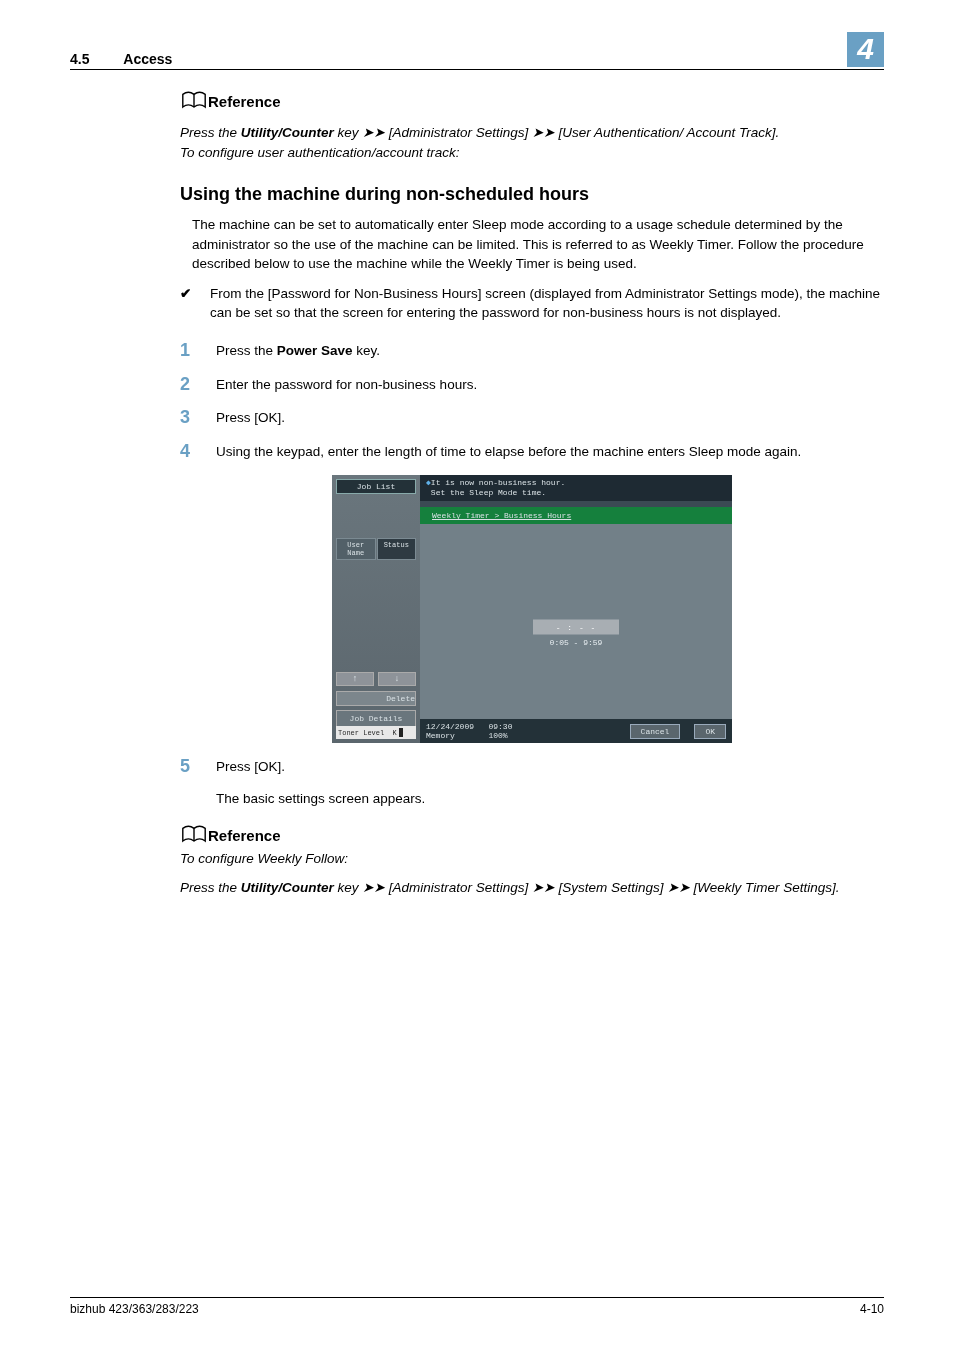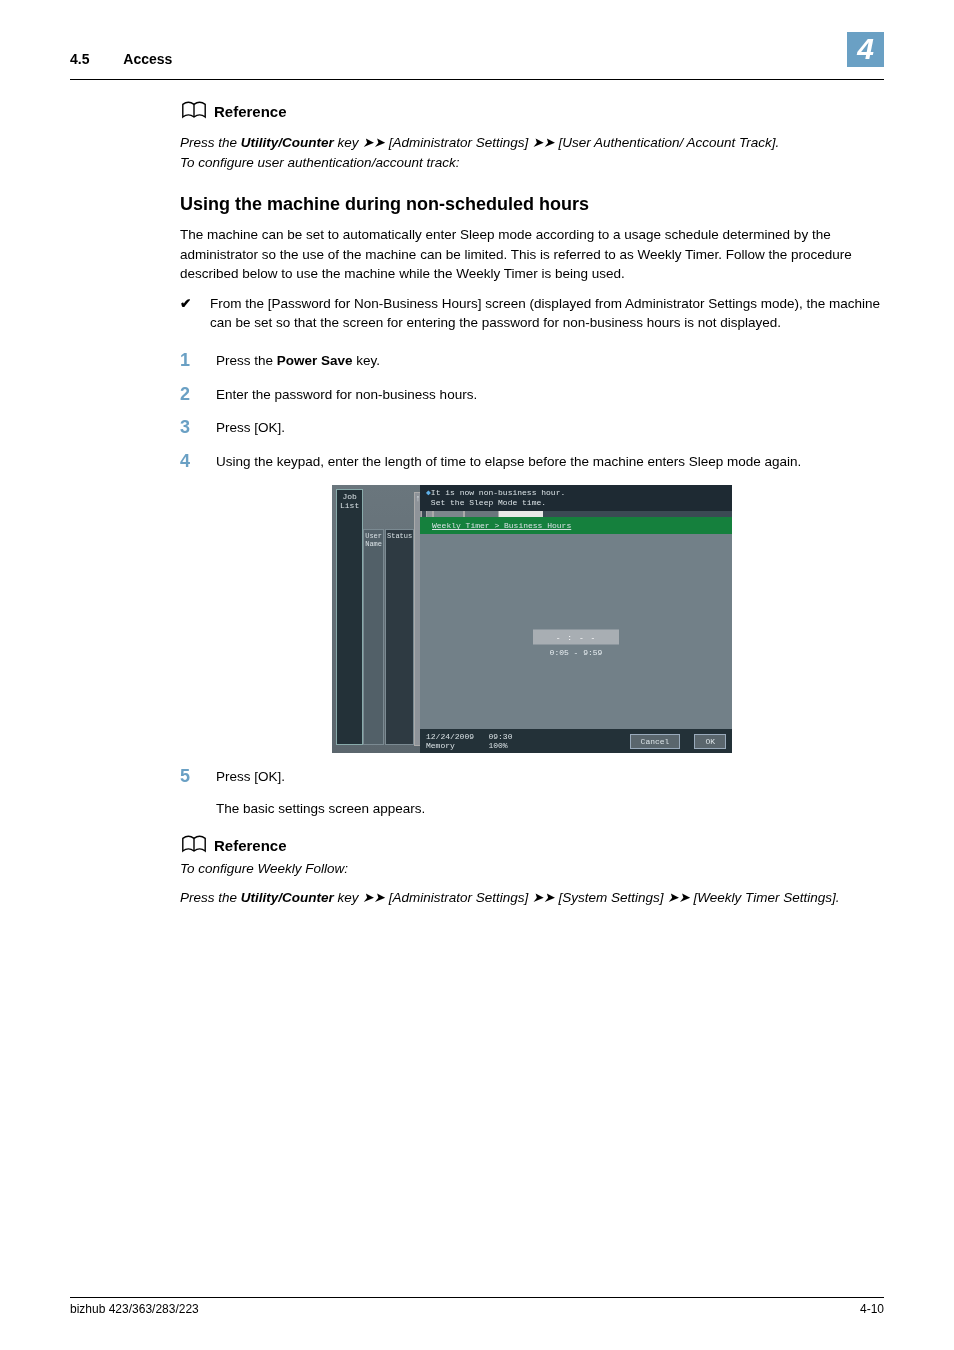--- a/index.html
+++ b/index.html
@@ -1,44 +1,44 @@
 <!DOCTYPE html>
 <html><head>
 <meta charset="utf-8">
 <style>
   * { box-sizing: border-box; margin: 0; padding: 0; }
   html, body { width: 954px; height: 1350px; background: #fff; font-family: Arial, Helvetica, sans-serif; color: #000; }
   .page { position: relative; width: 954px; height: 1350px; padding: 32px 70px 40px 70px; }
-  .header { display: flex; justify-content: space-between; align-items: flex-end; border-bottom: 1px solid #000; padding-bottom: 12px; }
+  .header { display: flex; justify-content: space-between; align-items: flex-end; border-bottom: 1px solid #000; padding-bottom: 2px; }
   .header-left { font-size: 14px; }
   .header-left .secnum { font-weight: bold; margin-right: 30px; }
   .header-left .sectitle { font-weight: bold; }
   .header-right { text-align: right; }
   .chapnum { font-size: 30px; font-weight: bold; font-style: italic; color: #fff; background: #6aa0c4; padding: 0 10px 2px 10px; display: inline-block; line-height: 1.1; }
   .content { padding: 20px 0 0 110px; }
   .ref-block { margin-bottom: 14px; }
-  .ref-head { display: flex; align-items: center; gap: 6px; font-weight: bold; font-size: 15px; }
+  .ref-head { display: flex; align-items: center; font-weight: bold; font-size: 15px; }
   .ref-head svg { width: 28px; height: 20px; }
   .ref-body { font-style: italic; font-size: 13.5px; line-height: 1.45; margin-top: 2px; }
   .ref-body .k { font-weight: bold; font-style: italic; }
   .arrow { font-family: Arial; }
   .h2 { font-size: 18px; font-weight: bold; margin: 22px 0 10px 0; }
-  .para { font-size: 13.5px; line-height: 1.45; margin-bottom: 10px; }
+  .para { font-size: 13.5px; line-height: 1.45; margin-bottom: 10px; margin-left: 12px; }
   .bullet-row { display: flex; gap: 16px; margin: 10px 0 18px 0; font-size: 13.5px; line-height: 1.45; }
   .bullet-row .check { flex: 0 0 14px; font-weight: bold; }
   .step { display: flex; gap: 20px; margin: 14px 0; align-items: flex-start; }
   .step-num { flex: 0 0 16px; font-size: 18px; font-weight: bold; color: #6aa0c4; line-height: 1; }
   .step-body { font-size: 13.5px; line-height: 1.45; flex: 1; }
   .step-body b { font-weight: bold; }
   .sub { margin: 6px 0 0 36px; font-size: 13.5px; }
   .screenshot-wrap { margin: 14px 0 8px 0; display: flex; justify-content: center; }
 
   
   .dev { width: 400px; height: 268px; display: flex; background: #3b4a54; font-family: "Courier New", monospace; font-size: 9px; color: #d8e0e4; }
-  .dev-side { width: 88px; background: linear-gradient(#6a767d,#5b666d); display: flex; flex-direction: row; padding: 4px; gap: 0; }
+  .dev-side { width: 88px; background: linear-gradient(#6a767d,#5b666d); display: flex; flex-direction: column; padding: 4px; gap: 0; }
   .dev-btn { background: #233138; border: 1px solid #8aa; padding: 2px 3px; text-align: center; margin-bottom: 4px; font-size: 8px; }
   .dev-tabs { display: flex; gap: 1px; margin-top: 40px; margin-bottom: 4px; }
   .dev-tab { flex: 1; background: #526068; font-size: 7px; padding: 2px 1px; text-align: center; border: 1px solid #7b8a92; }
   .dev-spacer { flex: 1; }
   .dev-arrows { display: flex; gap: 4px; margin: 3px 0; }
   .dev-arrow { flex: 1; background: #8e9399; border: 1px solid #aaa; text-align: center; font-size: 9px; padding: 1px 0; }
   .dev-del { background: #7c868c; border: 1px solid #aaa; text-align: right; font-size: 8px; padding: 2px 0; margin: 2px 0; }
   .dev-jd { background: #6a767d; border: 1px solid #aaa; border-bottom: none; text-align: center; font-size: 8px; padding: 3px 0; margin-top: 2px; }
   .dev-toner { background: #e8e8e8; color: #2a2a2a; font-size: 7px; padding: 2px 2px; display: flex; align-items: center; gap: 2px; }
   .dev-toner .bar { width: 4px; height: 9px; background: #222; display: inline-block; }

